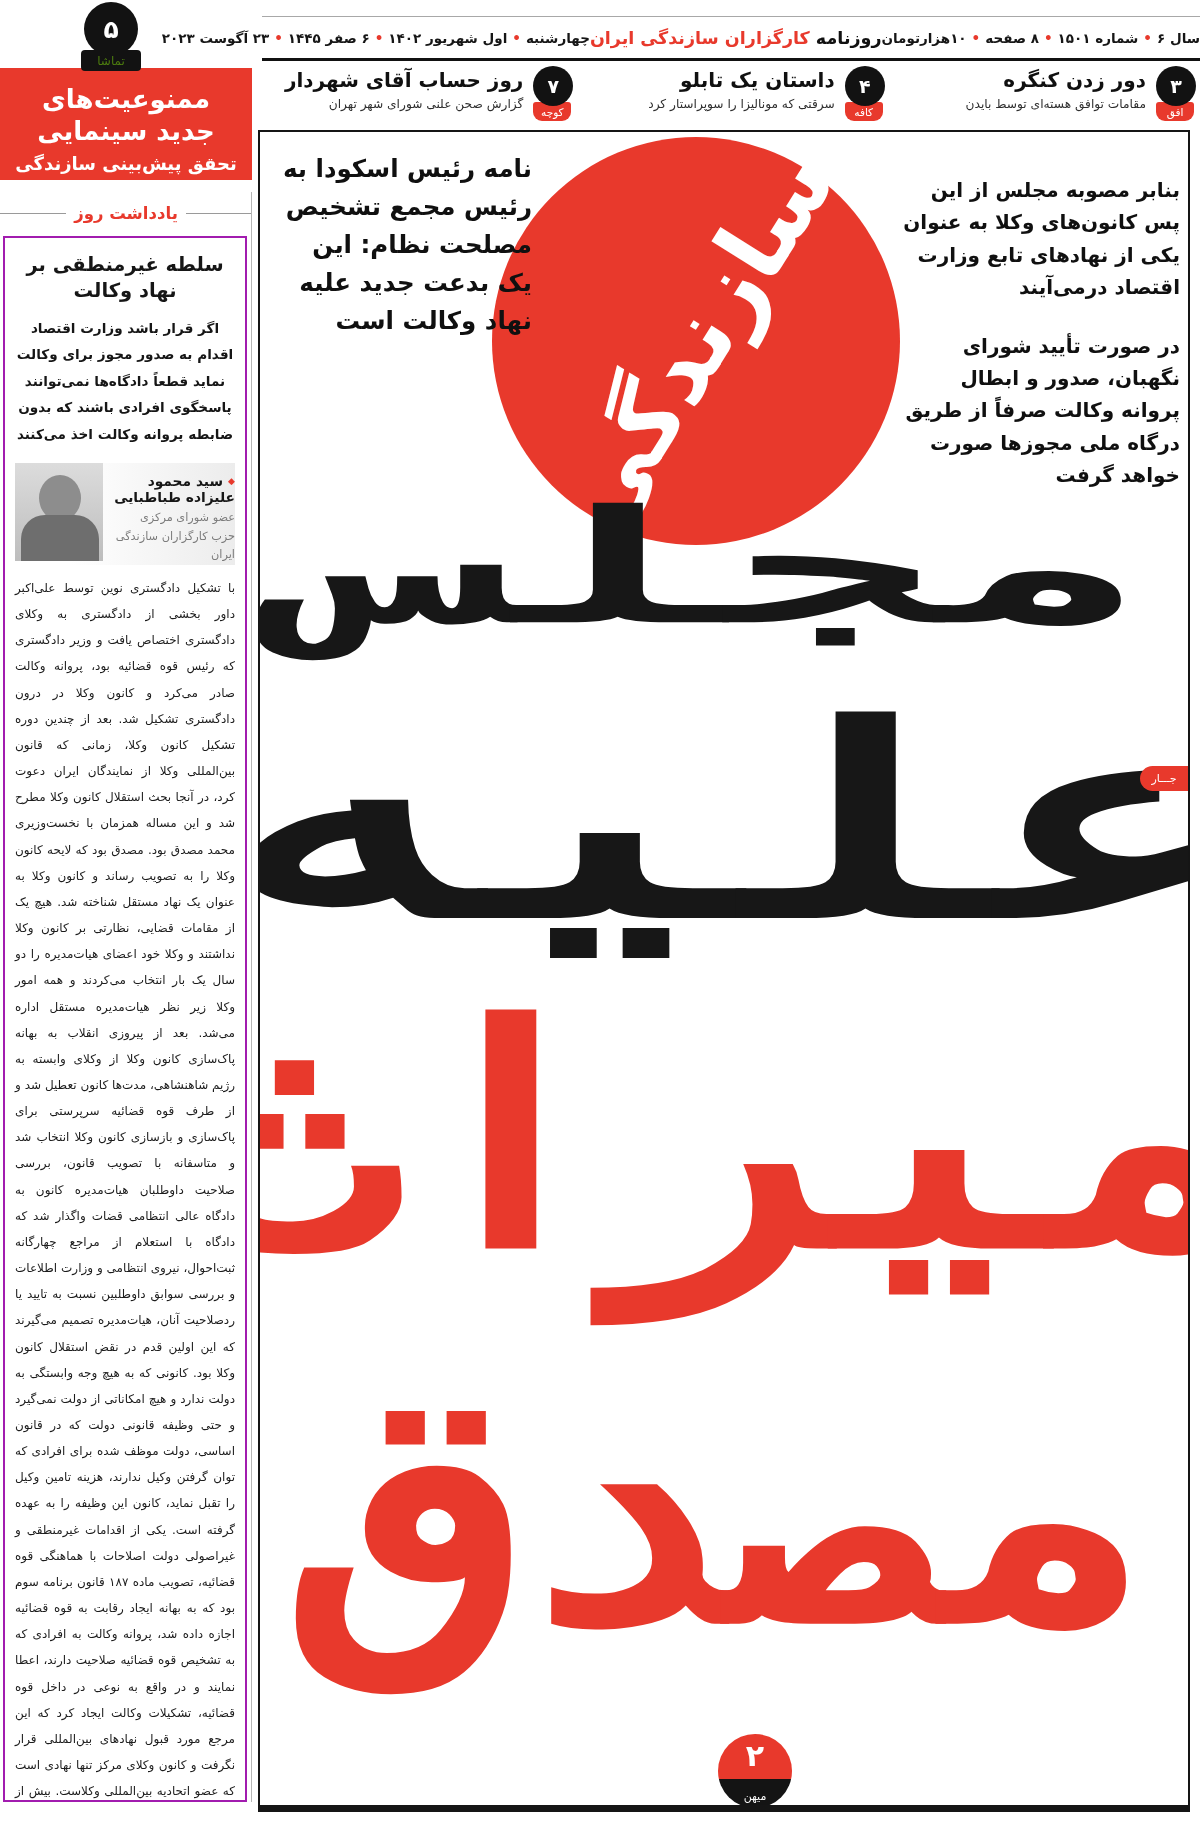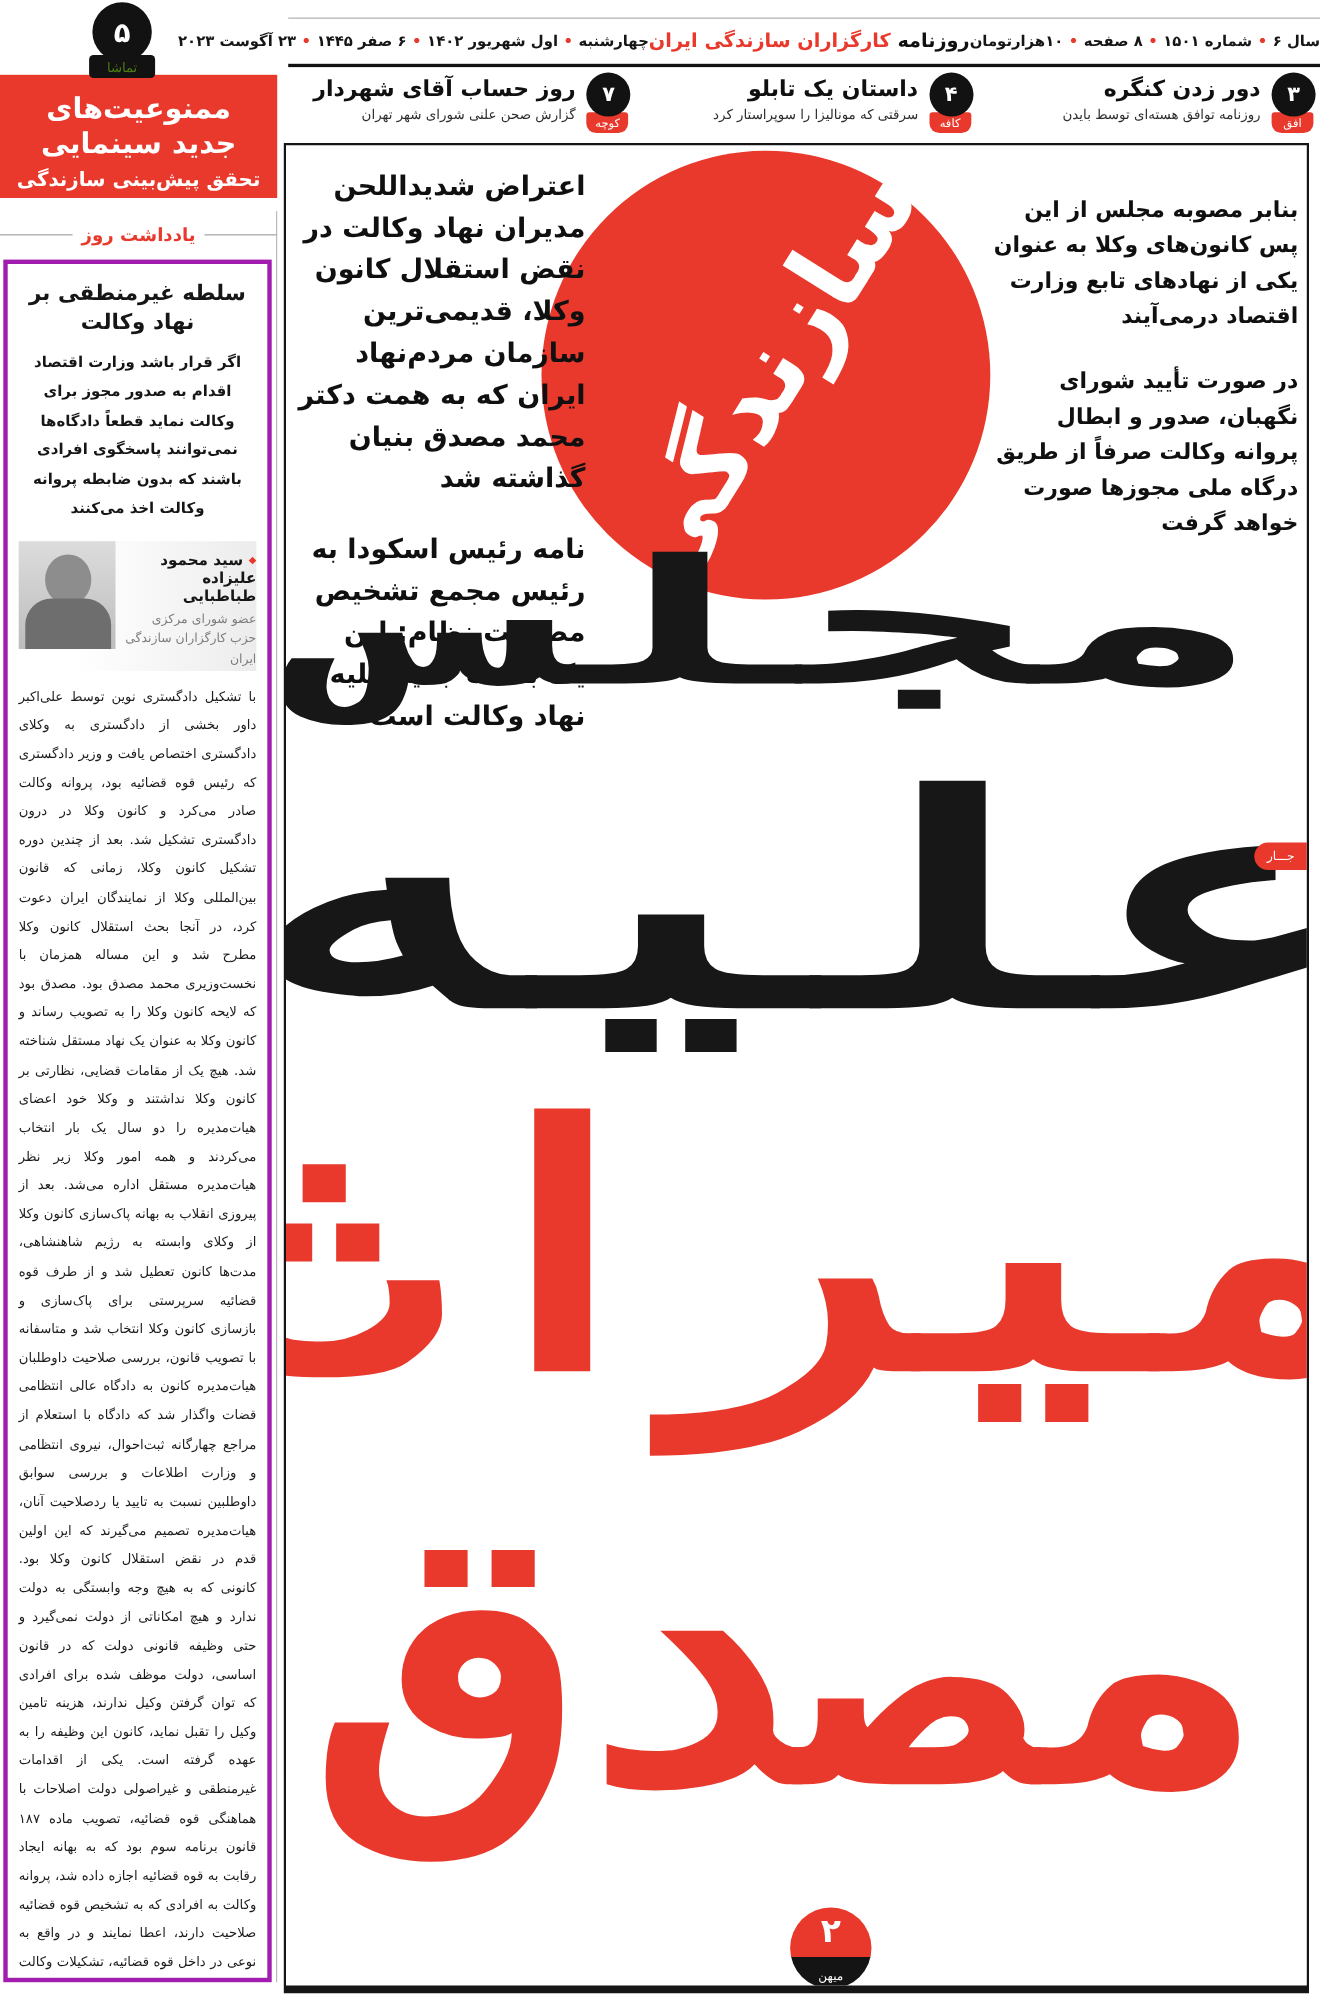--- a/index.html
+++ b/index.html
@@ -22,21 +22,21 @@
     border-radius:4px;display:flex;align-items:center;justify-content:center;font-size:12px;z-index:4;}
   .promo-box{position:absolute;left:0;top:68px;width:252px;height:112px;background:var(--red);
     color:#fff;text-align:center;padding-top:16px;}
   .promo-title{font-size:26px;font-weight:bold;line-height:1.22;}
   .promo-subtitle{font-size:18px;font-weight:bold;margin-top:6px;}
 
   .kicker{position:absolute;left:0;top:200px;width:252px;height:26px;display:flex;align-items:center;gap:8px;
     color:var(--red);font-weight:bold;font-size:16.5px;}
   .kicker .line{flex:1;height:1px;background:#9a9a9a;}
 
-  .note-box{position:absolute;left:3px;top:236px;width:244px;height:1566px;border:4px solid #a21caf;
+  .note-box{position:absolute;left:3px;top:236px;width:244px;height:1566px;border:2px solid #a21caf;
     padding:14px 10px 10px;overflow:hidden;background:#fff;}
   .note-title{font-size:19.5px;font-weight:bold;text-align:center;line-height:1.35;}
   .note-lead{font-size:13.6px;font-weight:bold;text-align:center;line-height:1.95;margin-top:10px;}
   .author{margin:16px 0 10px;display:flex;gap:8px;align-items:stretch;
     background:linear-gradient(to left,#ececec,#ffffff 75%);}
   .author-photo{flex:0 0 88px;height:98px;background:linear-gradient(#dcdcdc,#bdbdbd);position:relative;overflow:hidden;}
   .author-photo::before{content:"";position:absolute;left:24px;top:12px;width:42px;height:46px;border-radius:50%;background:#8d8d8d;}
   .author-photo::after{content:"";position:absolute;left:6px;top:52px;width:78px;height:50px;border-radius:24px 24px 0 0;background:#6e6e6e;}
   .author-text{flex:1;padding-top:10px;text-align:right;}
   .author-name{font-size:13.8px;font-weight:bold;}
@@ -162,21 +162,21 @@
     <div class="rule-thick"></div>
 
     <div class="teasers">
       <div class="teaser">
         <div class="teaser-badge">
           <div class="t-circle">۳</div>
           <div class="t-ribbon">افق</div>
         </div>
         <div class="teaser-text">
           <div class="teaser-title">دور زدن کنگره</div>
-          <div class="teaser-subtitle">روزنامه توافق هسته‌ای توسط بایدن</div>
+          <div class="teaser-subtitle">مقامات توافق هسته‌ای توسط بایدن</div>
         </div>
       </div>
       <div class="teaser">
         <div class="teaser-badge">
           <div class="t-circle">۴</div>
           <div class="t-ribbon">کافه</div>
         </div>
         <div class="teaser-text">
           <div class="teaser-title">داستان یک تابلو</div>
           <div class="teaser-subtitle">سرقتی که مونالیزا را سوپراستار کرد</div>
@@ -193,21 +193,20 @@
         </div>
       </div>
     </div>
 
     <div class="frame">
       <div class="logo-circle">
         <span>سازندگی</span>
       </div>
 
       <div class="deck deck-left">
-        <p>اعتراض شدیداللحن مدیران نهاد وکالت در نقض استقلال کانون وکلا، قدیمی‌ترین سازمان مردم‌نهاد ایران که به همت دکتر محمد مصدق بنیان گذاشته شد</p>
         <p>نامه رئیس اسکودا به رئیس مجمع تشخیص مصلحت نظام: این یک بدعت جدید علیه نهاد وکالت است</p>
       </div>
 
       <div class="deck deck-right">
         <p>بنابر مصوبه مجلس از این پس کانون‌های وکلا به عنوان یکی از نهادهای تابع وزارت اقتصاد درمی‌آیند</p>
         <p>در صورت تأیید شورای نگهبان، صدور و ابطال پروانه وکالت صرفاً از طریق درگاه ملی مجوزها صورت خواهد گرفت</p>
       </div>
 
       <div class="giant g1">
         <span>مجلس</span>

